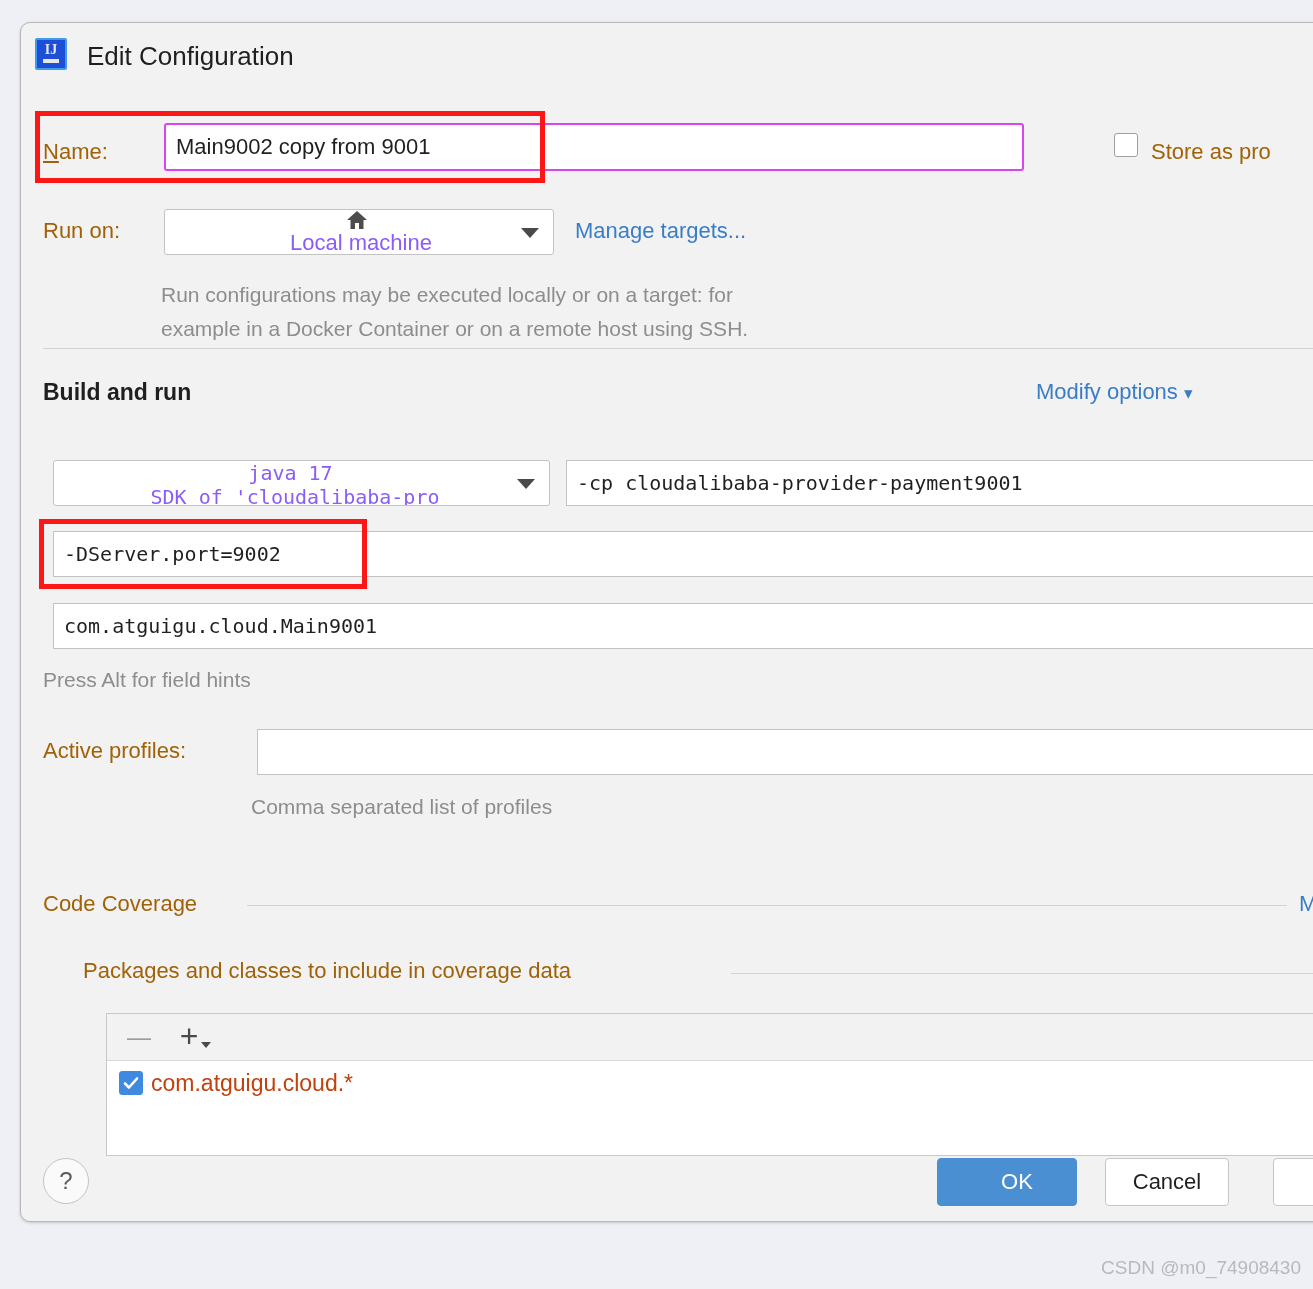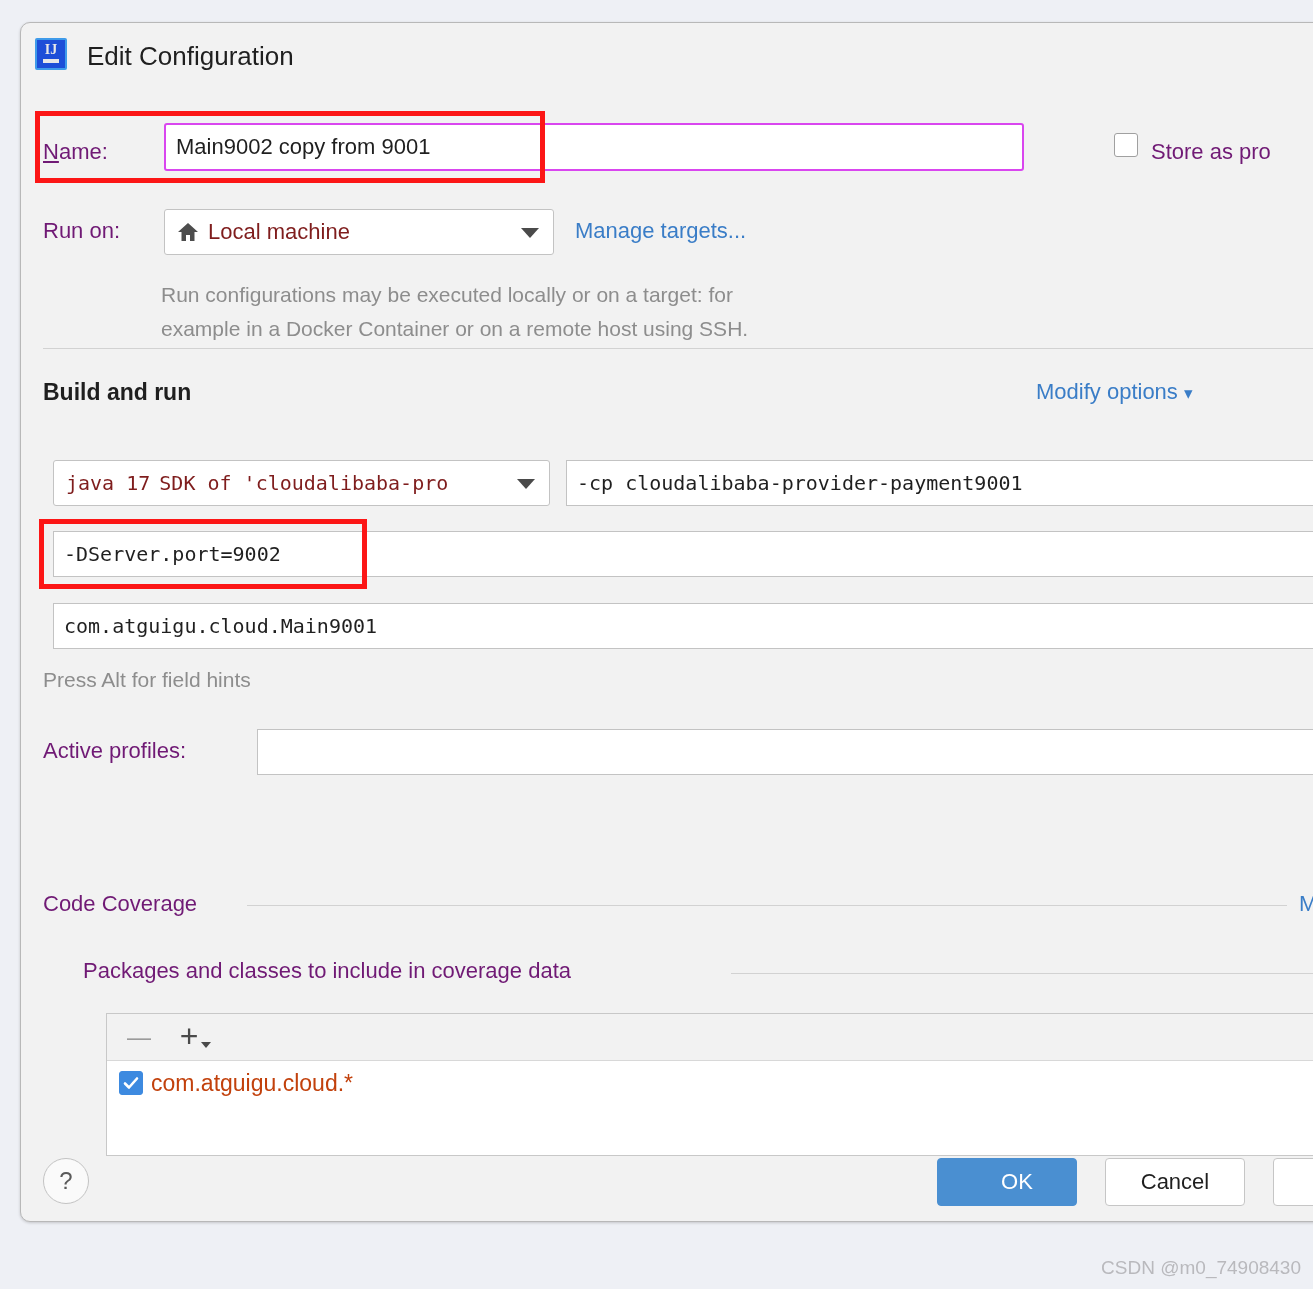--- a/index.html
+++ b/index.html
@@ -73,21 +73,21 @@
     left: 66px;
     top: 18px;
     font-size: 26px;
     color: #1f1f1f;
     white-space: nowrap;
   }
 
   
   .lbl {
     font-size: 22px;
-    color: #701a75;
+    color: #a16207;
     white-space: nowrap;
   }
   .hint {
     font-size: 21px;
     color: #8d8d8d;
     white-space: nowrap;
   }
   .link {
     font-size: 22px;
     color: #3a7dc7;
@@ -130,23 +130,24 @@
   .combo {
     position: absolute;
     background: #ffffff;
     border: 1px solid #c3c3c3;
     border-radius: 3px;
     box-sizing: border-box;
     display: flex;
     align-items: center;
     padding: 0 8px 0 12px;
     font-size: 22px;
-    color: #7f1d1d;
+    color: #8b5cf6;
     white-space: nowrap;
     overflow: hidden;
+    flex-direction: column;
   }
   .combo .arrow {
     position: absolute;
     right: 14px;
     top: 50%;
     width: 0; height: 0;
     margin-top: -4px;
     border-left: 9px solid transparent;
     border-right: 9px solid transparent;
     border-top: 10px solid #4a4a4a;
@@ -346,20 +347,21 @@
   </div>
 
   <div class="hint" style="position:absolute;left:22px;top:645px;">Press Alt for field hints</div>
 
   <div class="lbl" style="position:absolute;left:22px;top:715px;">Active profiles:</div>
 
   <div class="textfield" style="left:236px;top:706px;width:1099px;height:46px;">
     <span></span>
   </div>
 
+  <div class="hint" style="position:absolute;left:230px;top:772px;">Comma separated list of profiles</div>
 
   <div class="lbl" style="position:absolute;left:22px;top:868px;">Code Coverage</div>
   <div class="hr" style="left:226px;top:882px;width:1040px;"></div>
   <div class="link" style="position:absolute;left:1278px;top:868px;overflow:hidden;width:30px;">M</div>
 
   <div class="lbl" style="position:absolute;left:62px;top:935px;font-size:22px;">Packages and classes to include in coverage data</div>
   <div class="hr" style="left:710px;top:950px;width:610px;"></div>
 
   <div id="cov-panel">
     <div id="cov-toolbar">
@@ -375,19 +377,19 @@
         </svg>
       </span>
       <span class="txt">com.atguigu.cloud.*</span>
     </div>
   </div>
 
   <div id="help-btn">?</div>
 
   <div class="btn primary" style="left:916px;top:1135px;width:140px;">OK</div>
 
-  <div class="btn normal" style="left:1084px;top:1135px;width:140px;">Cancel</div>
+  <div class="btn normal" style="left:1084px;top:1135px;width:124px;">Cancel</div>
 
   <div class="btn normal" style="left:1252px;top:1135px;width:140px;"></div>
 
 </div>
 
 <div id="watermark">CSDN @m0_74908430</div>
 
 </body></html>

